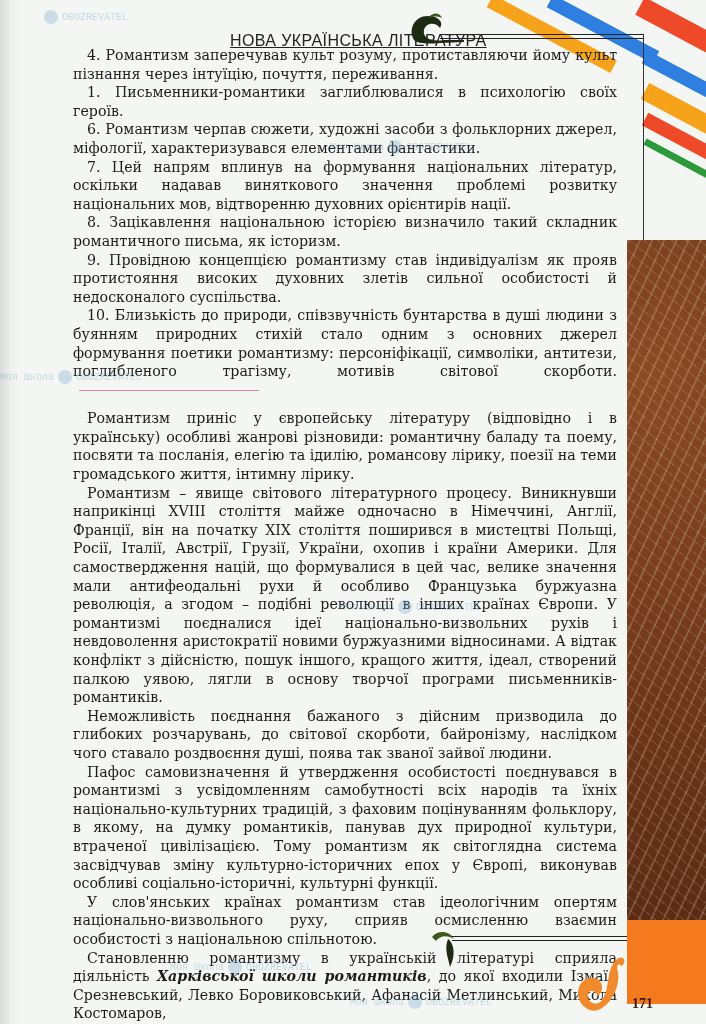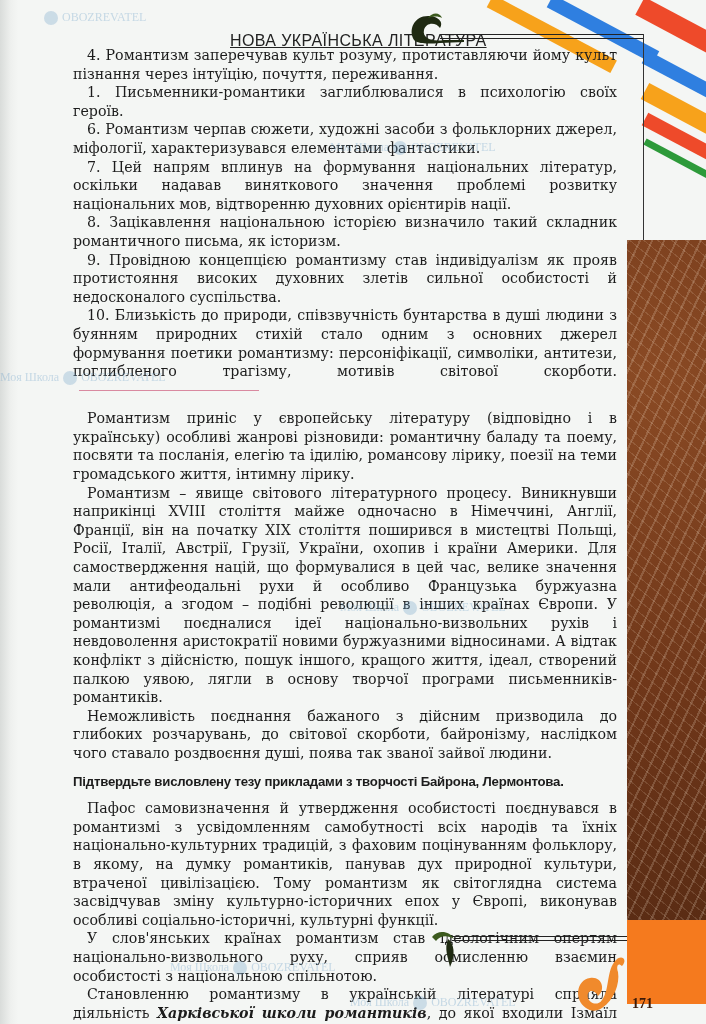--- a/index.html
+++ b/index.html
@@ -66,21 +66,21 @@
     font-family: "Liberation Sans", "DejaVu Sans", sans-serif; font-weight: bold;
     font-size: 13.2px; text-indent: 0; margin: 10px 0 8px 0; letter-spacing: -0.2px;
   }
   .pink-line {
     display: inline-block; width: 180px; height: 1px; background: #d98aa0;
     vertical-align: middle; margin-left: 6px;
   }
   .em { font-style: italic; font-weight: bold; }
 
   .wm {
-    position: absolute; font-family: Liberation Serif, serif; font-size: 12px;
+    position: absolute; font-family: Liberation Mono, monospace; font-size: 10px;
     color: rgba(110,160,200,0.35); white-space: nowrap; pointer-events: none;
   }
   .wm .circ {
     display: inline-block; width: 14px; height: 14px; border-radius: 50%;
     background: rgba(110,160,200,0.3); vertical-align: middle; margin: 0 4px;
   }
 </style>
 </head>
 <body>
 
@@ -114,21 +114,20 @@
   <p>6. Романтизм черпав сюжети, художні засоби з фольклорних джерел, міфології, характеризувався елементами фантастики.</p>
   <p>7. Цей напрям вплинув на формування національних літератур, оскільки надавав виняткового значення проблемі розвитку національних мов, відтворенню духовних орієнтирів нації.</p>
   <p>8. Зацікавлення національною історією визначило такий складник романтичного письма, як історизм.</p>
   <p>9. Провідною концепцією романтизму став індивідуалізм як прояв протистояння високих духовних злетів сильної особистості й недосконалого суспільства.</p>
   <p><span>10. Близькість до природи, співзвучність бунтарства в душі людини з буянням природних стихій стало одним з основних джерел формування поетики романтизму: персоніфікації, символіки, антитези, поглибленого трагізму, мотивів світової скорботи.</span><span class="pink-line"></span></p>
 
   <p class="gap">Романтизм приніс у європейську літературу (відповідно і в українську) особливі жанрові різновиди: романтичну баладу та поему, посвяти та посланія, елегію та ідилію, романсову лірику, поезії на теми громадського життя, інтимну лірику.</p>
   <p>Романтизм – явище світового літературного процесу. Виникнувши наприкінці XVIII століття майже одночасно в Німеччині, Англії, Франції, він на початку XIX століття поширився в мистецтві Польщі, Росії, Італії, Австрії, Грузії, України, охопив і країни Америки. Для самоствердження націй, що формувалися в цей час, велике значення мали антифеодальні рухи й особливо Французька буржуазна революція, а згодом – подібні революції в інших країнах Європи. У романтизмі поєдналися ідеї національно-визвольних рухів і невдоволення аристократії новими буржуазними відносинами. А відтак конфлікт з дійсністю, пошук іншого, кращого життя, ідеал, створений палкою уявою, лягли в основу творчої програми письменників-романтиків.</p>
   <p>Неможливість поєднання бажаного з дійсним призводила до глибоких розчарувань, до світової скорботи, байронізму, наслідком чого ставало роздвоєння душі, поява так званої зайвої людини.</p>
 
-  <p class="q">Підтвердьте висловлену тезу прикладами з творчості Байрона, Лермонтова.</p>
 
   <p>Пафос самовизначення й утвердження особистості поєднувався в романтизмі з усвідомленням самобутності всіх народів та їхніх національно-культурних традицій, з фаховим поцінуванням фольклору, в якому, на думку романтиків, панував дух природної культури, втраченої цивілізацією. Тому романтизм як світоглядна система засвідчував зміну культурно-історичних епох у Європі, виконував особливі соціально-історичні, культурні функції.</p>
   <p>У слов'янських країнах романтизм став ідеологічним опертям національно-визвольного руху, сприяв осмисленню взаємин особистості з національною спільнотою.</p>
   <p><span>Становленню романтизму в українській літературі сприяла діяльність </span><span class="em">Харківської школи романтиків</span><span>, до якої входили Ізмаїл Срезневський, Левко Боровиковський, Афанасій Метлинський, Микола Костомаров,</span></p>
 </div>
 
 <div class="bottom-rule"></div>
 <svg class="bottom-ornament" viewBox="0 0 40 44">
   <path d="M4 12 C 10 4, 22 6, 26 14 C 20 10, 12 10, 8 16 Z" fill="#3c5a1e"></path>
   <path d="M20 14 C 26 18, 28 30, 22 42 C 20 32, 16 24, 20 14 Z" fill="#1f2a12"></path>

